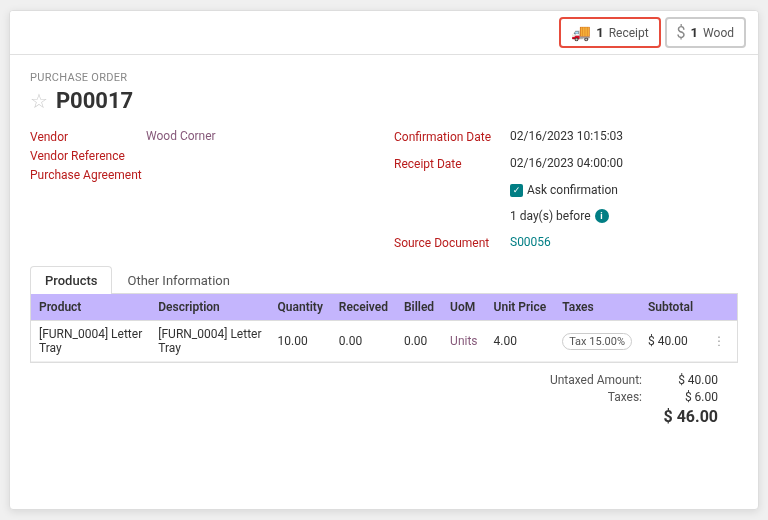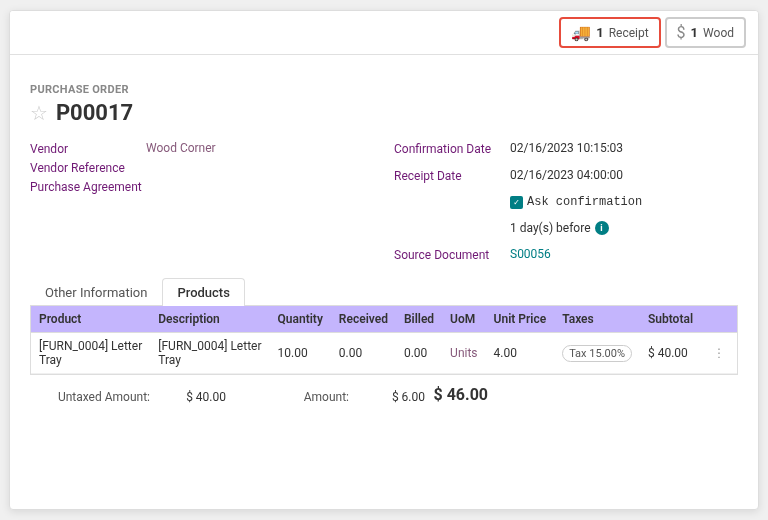--- a/index.html
+++ b/index.html
@@ -67,25 +67,24 @@
       color: #888;
     }
     .main-content {
       flex: 1;
       padding: 16px 20px;
       overflow-y: auto;
     }
     .purchase-order-label {
       font-size: 11px;
       color: #888;
-      font-weight: 700;
+      font-weight: 400;
       text-transform: uppercase;
       letter-spacing: 0.3px;
       margin-bottom: 4px;
-      margin-top: 12px;
     }
     .po-header {
       display: flex;
       align-items: center;
       gap: 8px;
       margin-bottom: 16px;
     }
     .star-icon {
       font-size: 20px;
       color: #ccc;
@@ -101,21 +100,21 @@
       grid-template-columns: 1fr 1fr;
       gap: 6px 20px;
       margin-bottom: 16px;
     }
     .field-row {
       display: flex;
       align-items: flex-start;
       gap: 6px;
     }
     .field-label {
-      color: #701a75;
+      color: #b91c1c;
       font-size: 12px;
       min-width: 110px;
       padding-top: 1px;
     }
     .field-value {
       color: #333;
       font-size: 12px;
     }
     .field-value.link {
       color: #875a7b;
@@ -132,21 +131,20 @@
     }
     .right-fields {
       display: flex;
       flex-direction: column;
       gap: 12px;
     }
     .checkbox-row {
       display: flex;
       align-items: center;
       gap: 4px;
-      font-family: Liberation Mono, monospace;
     }
     .checkbox-blue {
       width: 13px;
       height: 13px;
       background: #017e84;
       border-radius: 2px;
       display: inline-flex;
       align-items: center;
       justify-content: center;
       flex-shrink: 0;
@@ -223,21 +221,21 @@
       border: 1px solid #ccc;
       border-radius: 12px;
       padding: 1px 6px;
       font-size: 11px;
       color: #555;
       white-space: nowrap;
       margin-top: 48px;
     }
     .totals-section {
       display: flex;
-      flex-direction: row;
+      flex-direction: column;
       align-items: flex-end;
       padding: 10px 20px 10px 0;
       gap: 3px;
     }
     .total-row {
       display: flex;
       gap: 16px;
       align-items: center;
     }
     .total-label {
@@ -336,25 +334,25 @@
           </div>
         </div>
         <div class="field-row">
           <span class="field-label">Source Document</span>
           <span class="field-value link-blue">S00056</span>
         </div>
       </div>
     </div>
 
     <div class="tabs">
+      <div class="tab active">
+        <span>Products</span>
+      </div>
       <div class="tab">
         <span>Other Information</span>
-      </div>
-      <div class="tab active">
-        <span>Products</span>
       </div>
     </div>
 
     <div class="table-container">
       <table>
         <thead>
           <tr>
             <th>Product</th>
             <th>Description</th>
             <th>Quantity</th>
@@ -385,21 +383,21 @@
         </tbody>
       </table>
     </div>
 
     <div class="totals-section">
       <div class="total-row">
         <span class="total-label">Untaxed Amount:</span>
         <span class="total-value">$ 40.00</span>
       </div>
       <div class="total-row">
-        <span class="total-label">Amount:</span>
+        <span class="total-label">Taxes:</span>
         <span class="total-value">$ 6.00</span>
       </div>
       <div class="total-row grand-total">
         <span class="total-value">$ 46.00</span>
       </div>
     </div>
   </div>
 </div>
 
 </body></html>

